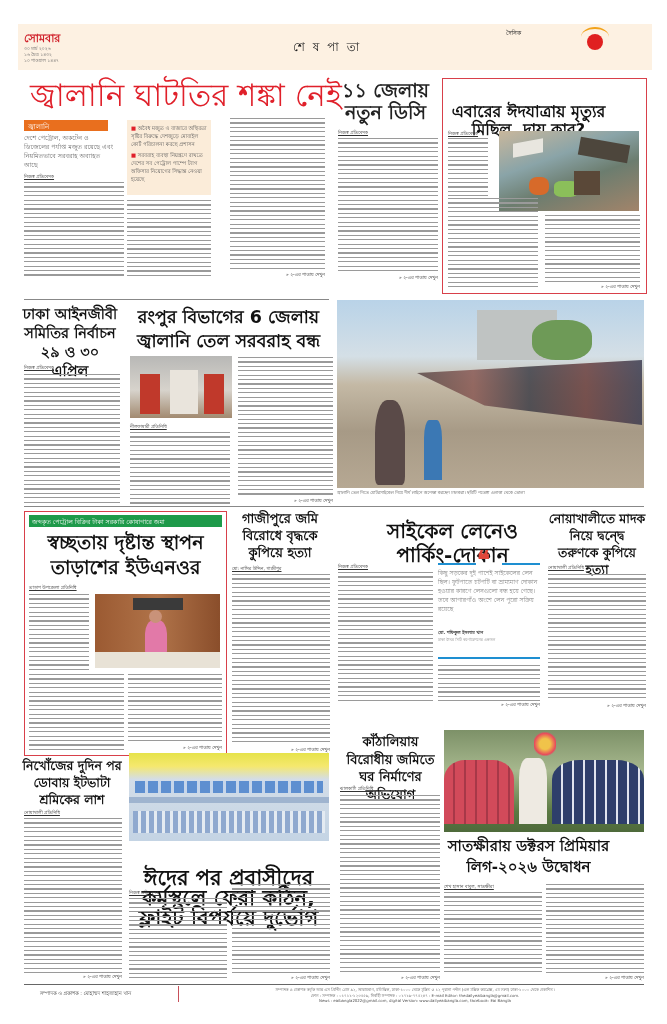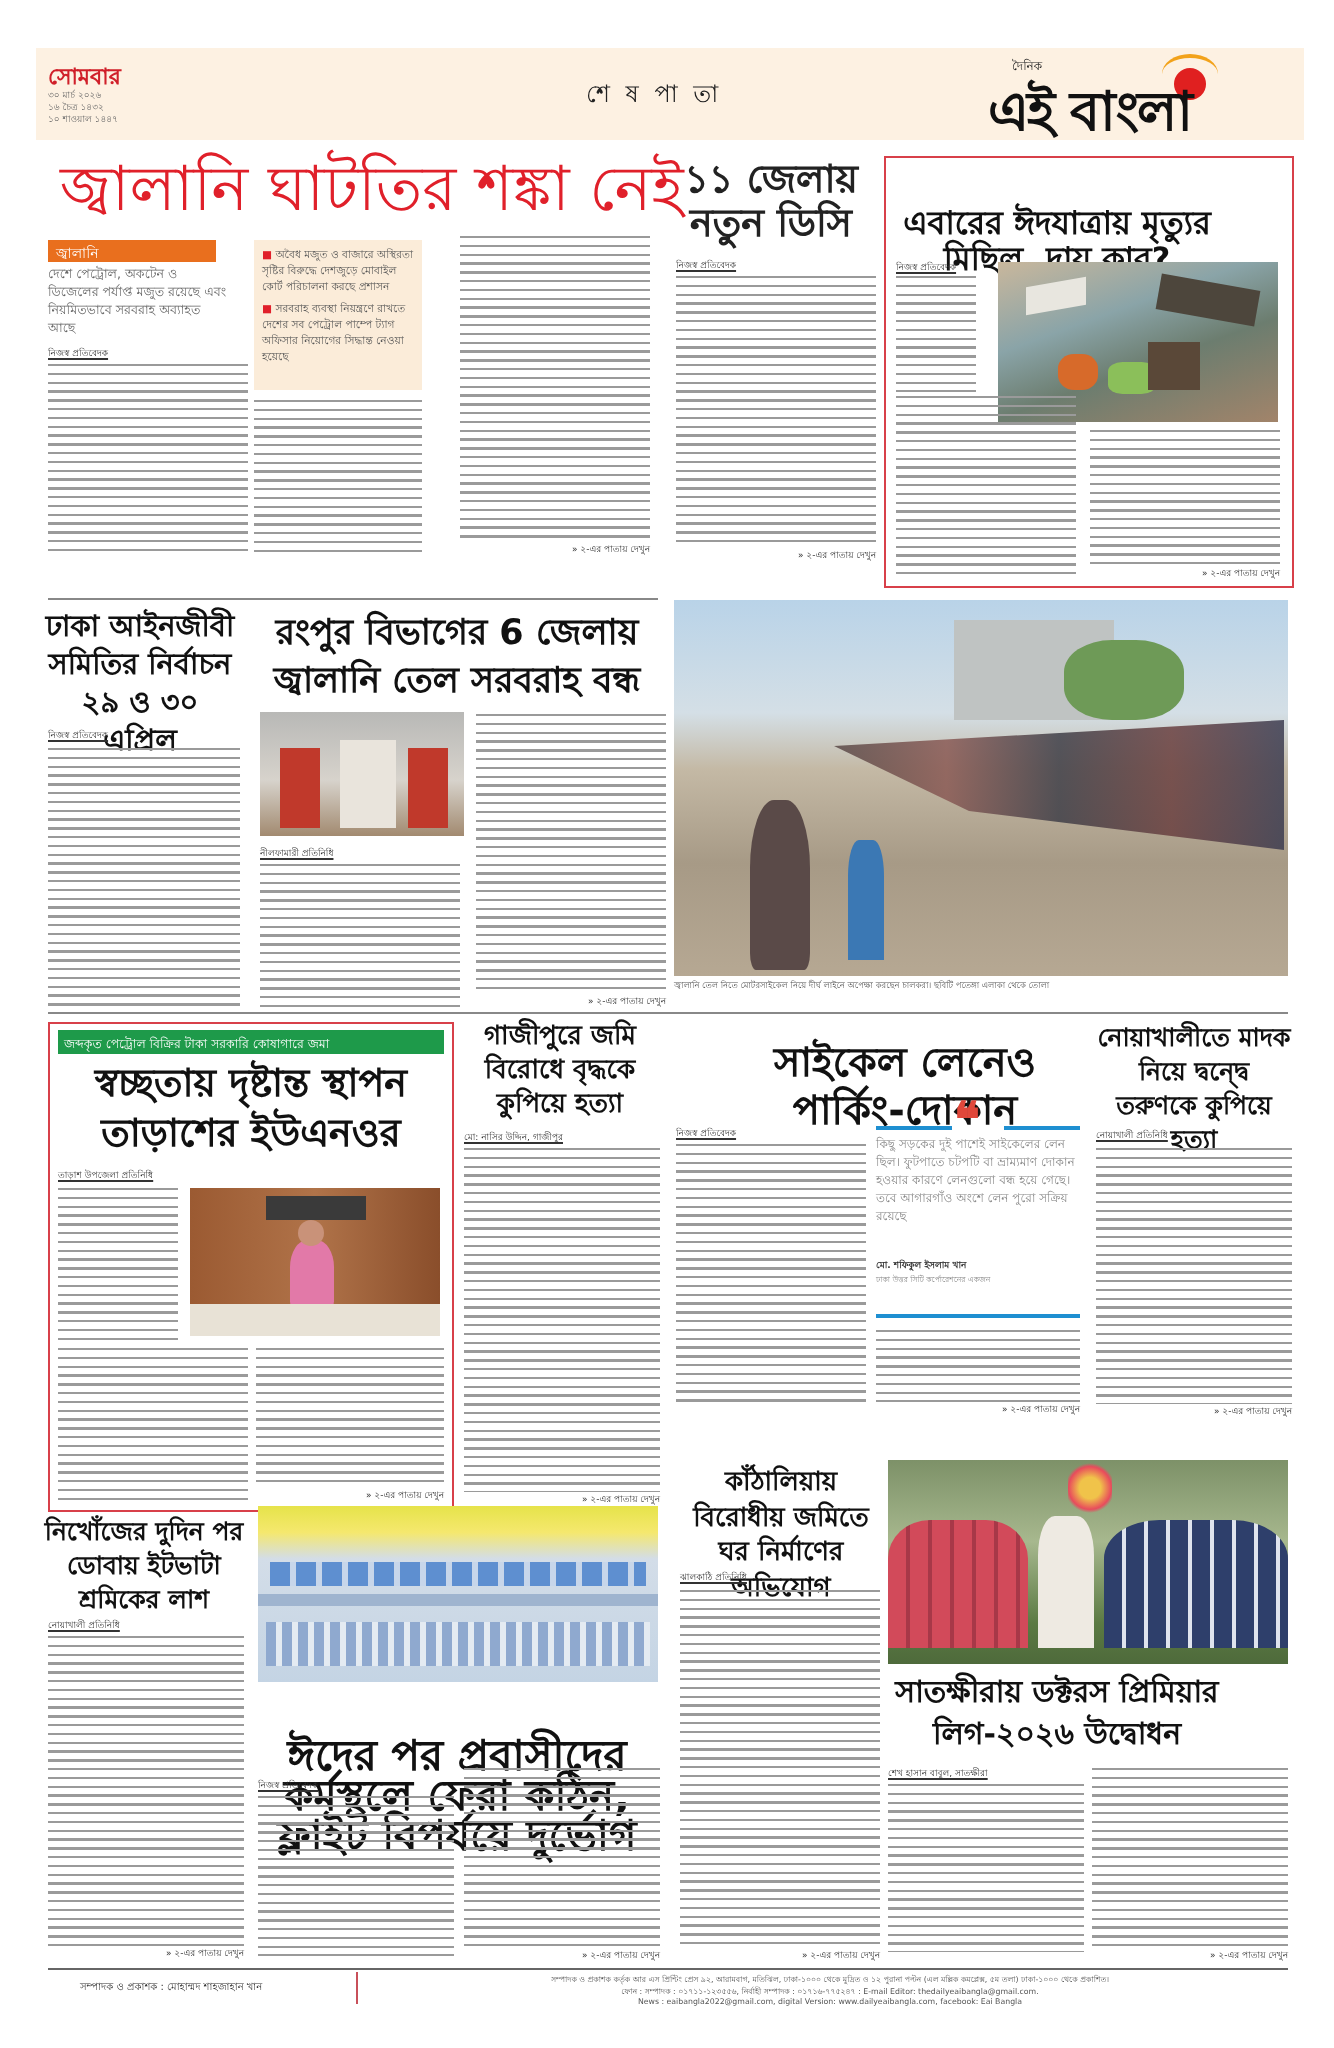--- a/index.html
+++ b/index.html
@@ -34,21 +34,20 @@
   <div class="abs dates">
     <div>৩০ মার্চ ২০২৬</div>
     <div>১৬ চৈত্র ১৪৩২</div>
     <div>১০ শাওয়াল ১৪৪৭</div>
   </div>
   <div class="abs section">শে ষ পা তা</div>
   <div class="abs logo">
     <div class="arc"></div>
     <div class="sun"></div>
     <div class="small">দৈনিক</div>
-    <div class="big">এই বাংলা</div>
   </div>
 </div>
 
 <div class="abs h-red" style="left:30px;top:78px;font-size:31px;width:300px;white-space:nowrap;">জ্বালানি ঘাটতির শঙ্কা নেই</div>
 <div class="abs" style="left:24px;top:120px;width:84px;height:11px;background:#e96f1e;color:#fff;font-size:7px;padding:1px 4px;">জ্বালানি</div>
 <div class="abs" style="left:24px;top:133px;width:90px;font-size:6.3px;line-height:9px;color:#666;">দেশে পেট্রোল, অকটেন ও ডিজেলের পর্যাপ্ত মজুত রয়েছে এবং নিয়মিতভাবে সরবরাহ অব্যাহত আছে</div>
 <div class="abs byline" style="left:24px;top:174px;">নিজস্ব প্রতিবেদক</div>
 <div class="abs txt-lines" style="left:24px;top:182px;width:100px;height:95px;"></div>
 <div class="abs" style="left:127px;top:120px;width:84px;height:75px;background:#fbecd9;padding:4px;">
   <div style="font-size:5.3px;line-height:8px;color:#555;margin-bottom:3px;"><span style="color:#e0202a;">■ </span><span>অবৈধ মজুত ও বাজারে অস্থিরতা সৃষ্টির বিরুদ্ধে দেশজুড়ে মোবাইল কোর্ট পরিচালনা করছে প্রশাসন</span></div>

